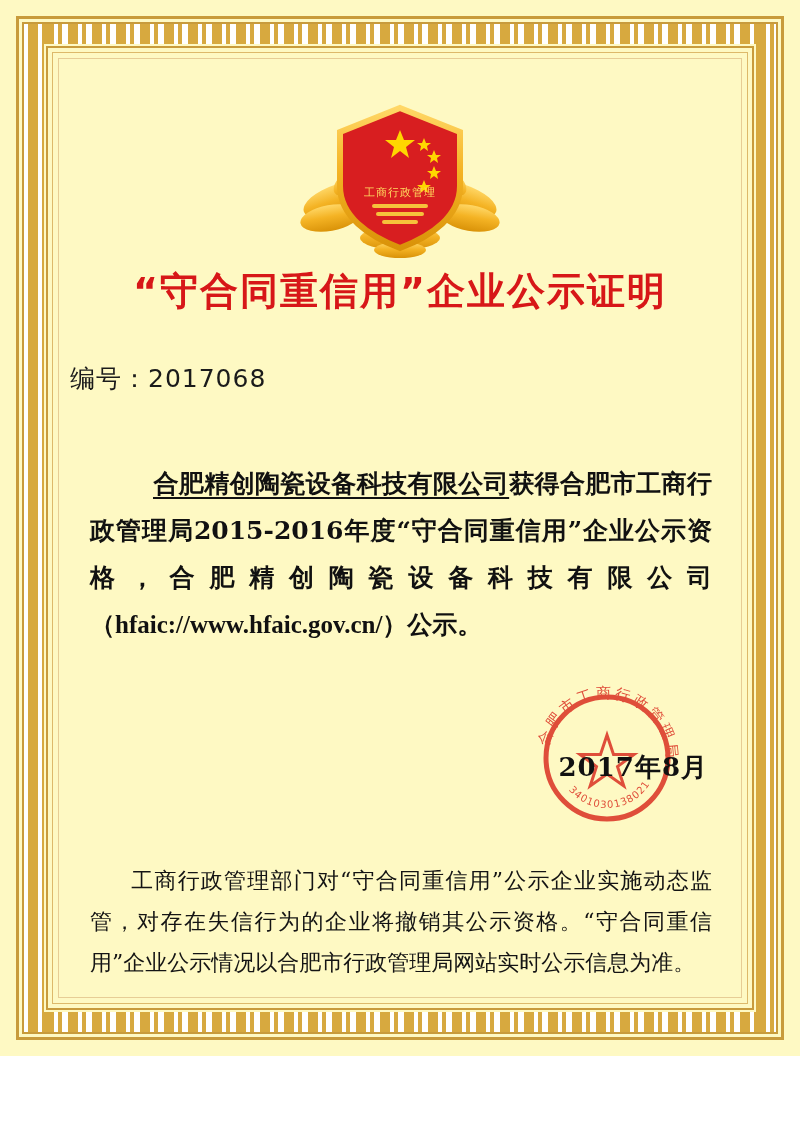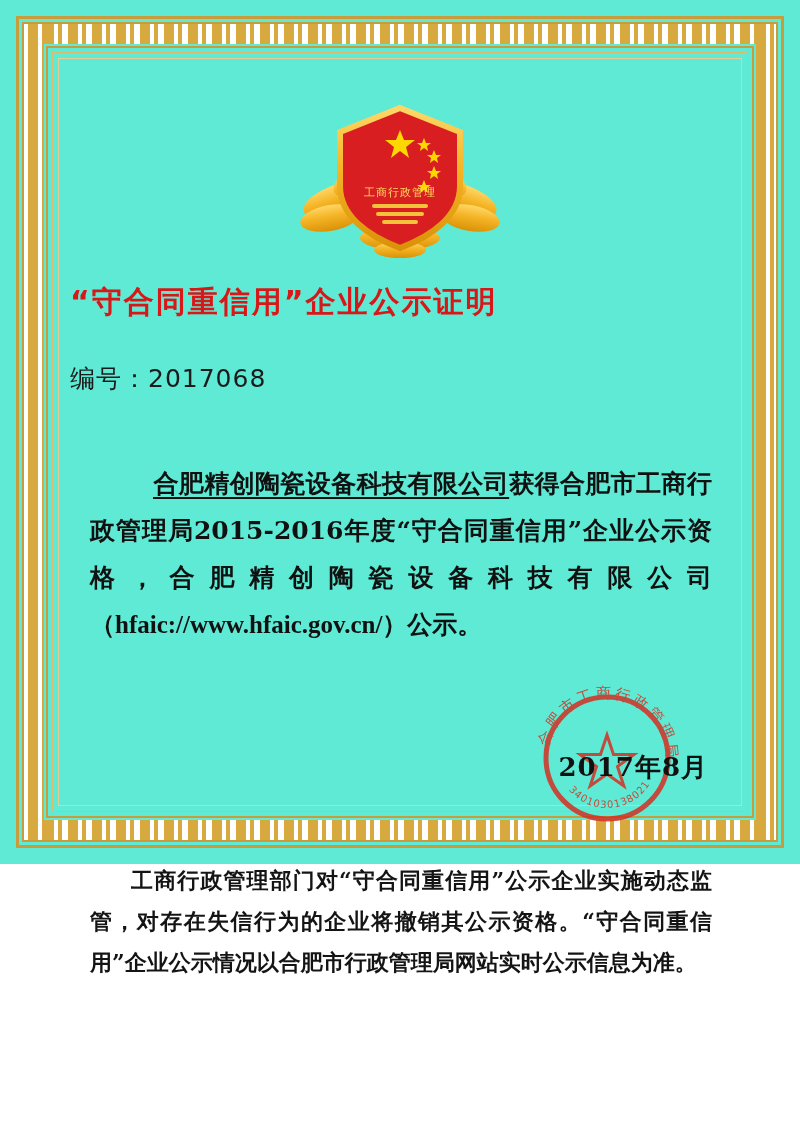--- a/index.html
+++ b/index.html
@@ -10,22 +10,22 @@
   body {
     width: 800px;
     height: 1148px;
     font-family: "Liberation Serif", serif;
     overflow: hidden;
   }
 
   .certificate {
     position: relative;
     width: 800px;
-    height: 864px;
-    background: #5eead4;
+    height: 1056px;
+    background: #fef9c3;
     box-sizing: border-box;
   }
 
   
   .frame-outer {
     position: absolute;
     left: 16px;
     top: 16px;
     right: 16px;
     bottom: 16px;
@@ -100,23 +100,24 @@
     width: 200px;
     height: 175px;
   }
   .emblem-wrap svg { display: block; }
 
   
   .title {
     position: absolute;
     left: 0;
     right: 0;
-    top: 212px;
+    top: 196px;
+    text-align: center;
     color: #d71718;
-    font-size: 30px;
+    font-size: 38px;
     font-weight: bold;
     letter-spacing: 2px;
     font-family: "DejaVu Sans", sans-serif;
     white-space: nowrap;
   }
   .serial {
     position: absolute;
     left: 0;
     right: 0;
     top: 292px;
@@ -175,21 +176,21 @@
 
   
   .footer-note {
     position: absolute;
     left: 20px;
     right: 18px;
     top: 790px;
     font-size: 22px;
     line-height: 41px;
     color: #141414;
-    font-weight: bold;
+    font-weight: normal;
     text-align: justify;
     font-family: "DejaVu Serif", serif;
   }
   .footer-note .indent { display: inline-block; width: 40px; }
 </style>
 </head>
 <body>
 
 <div class="certificate">
 

